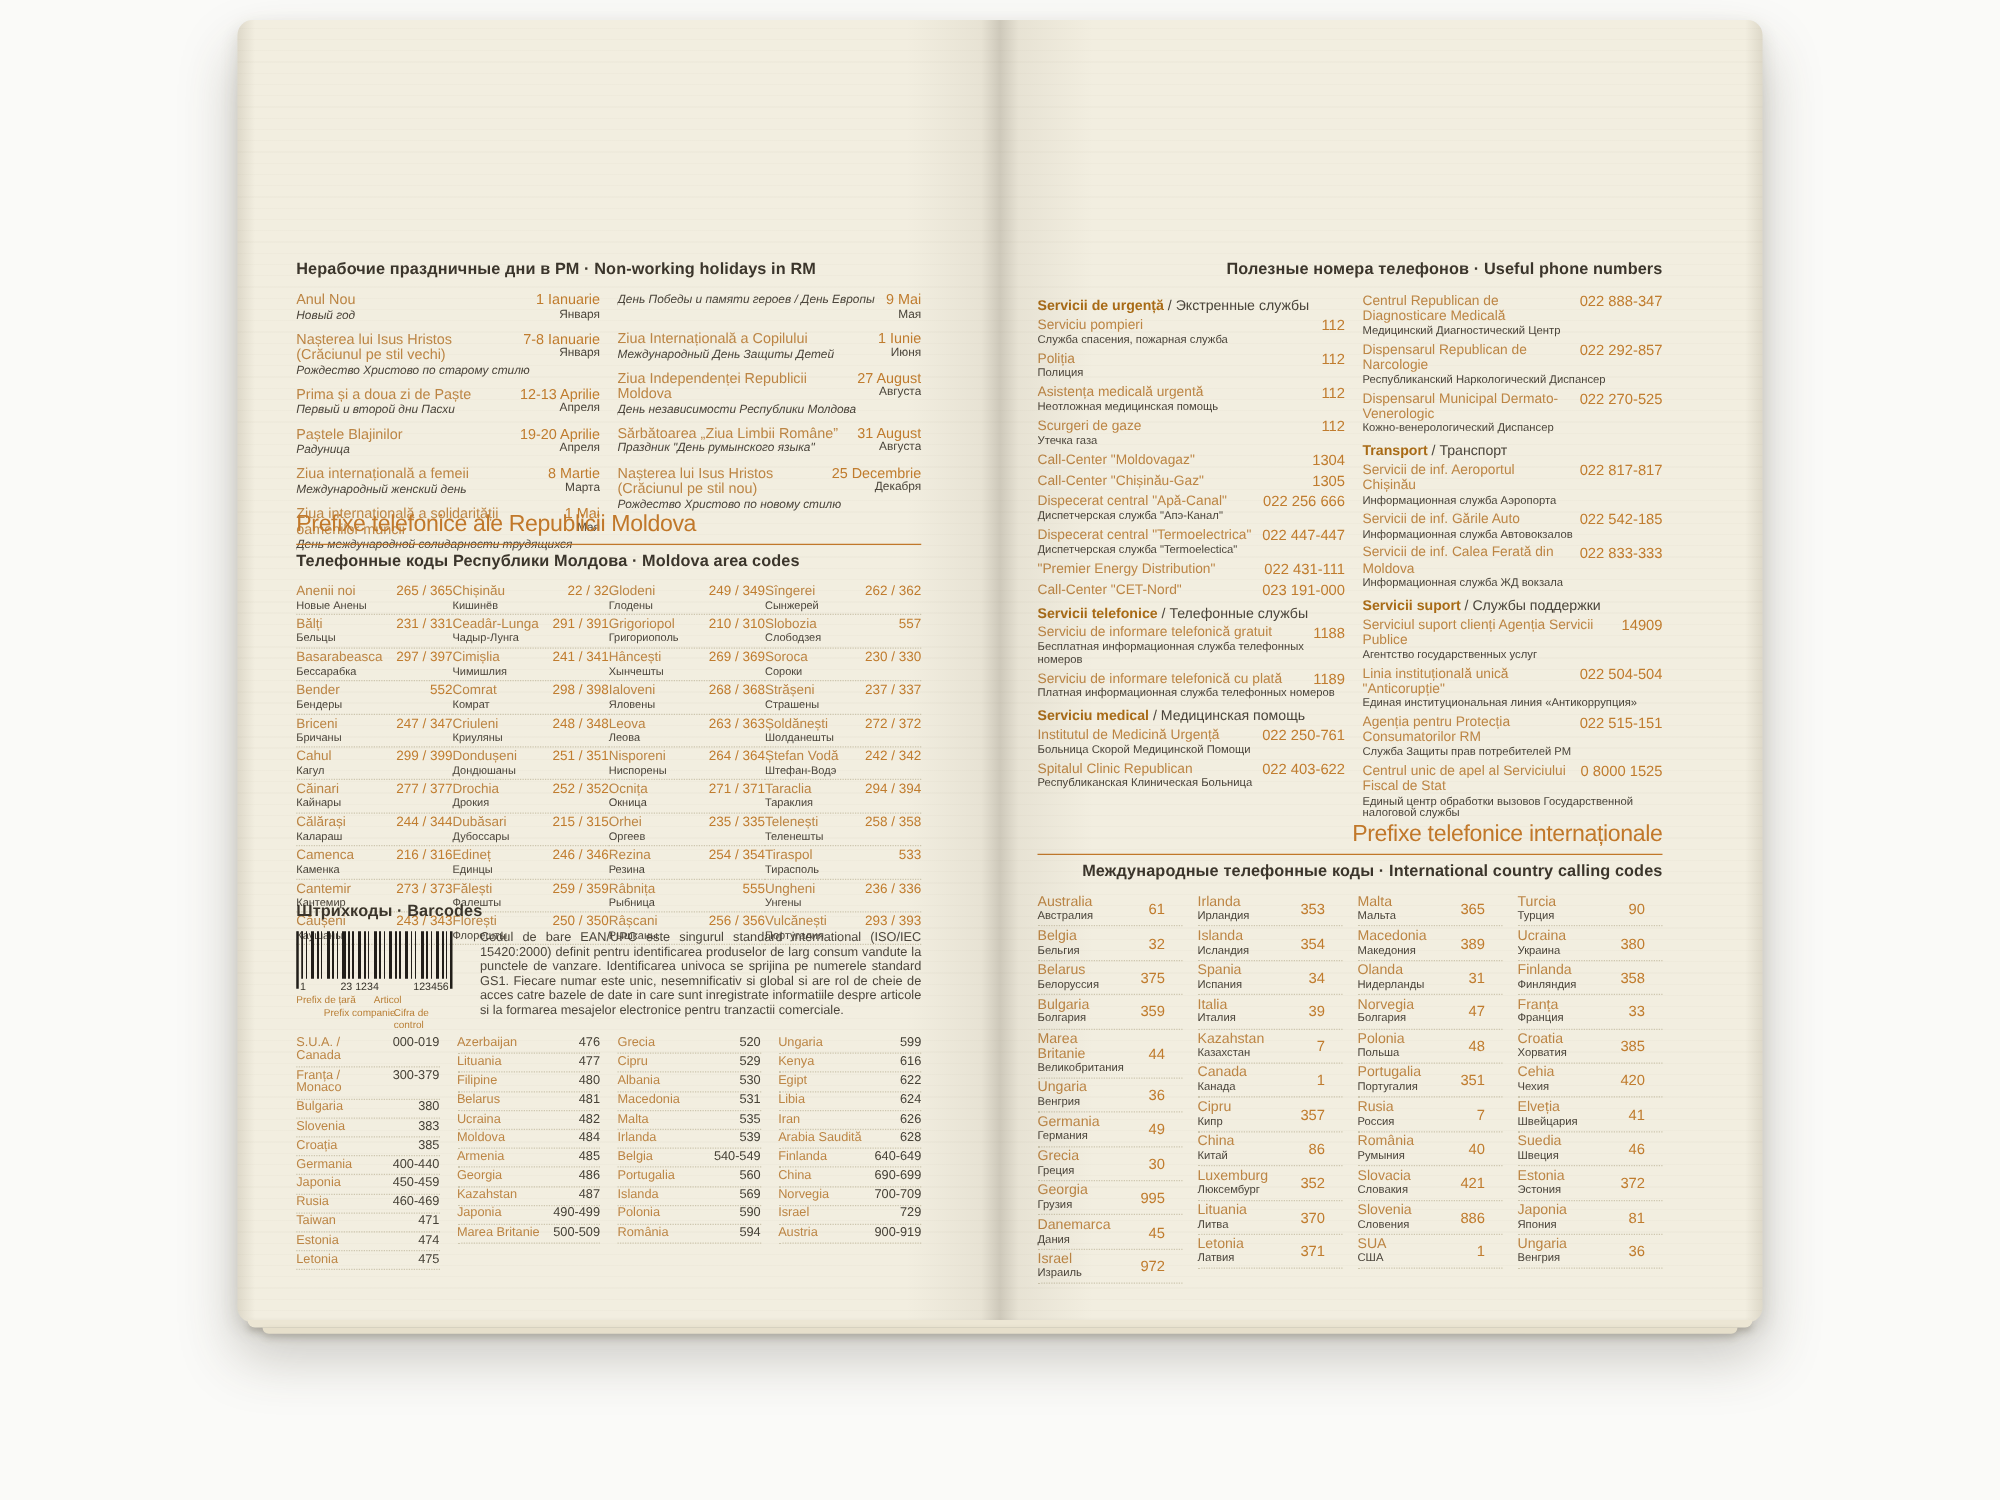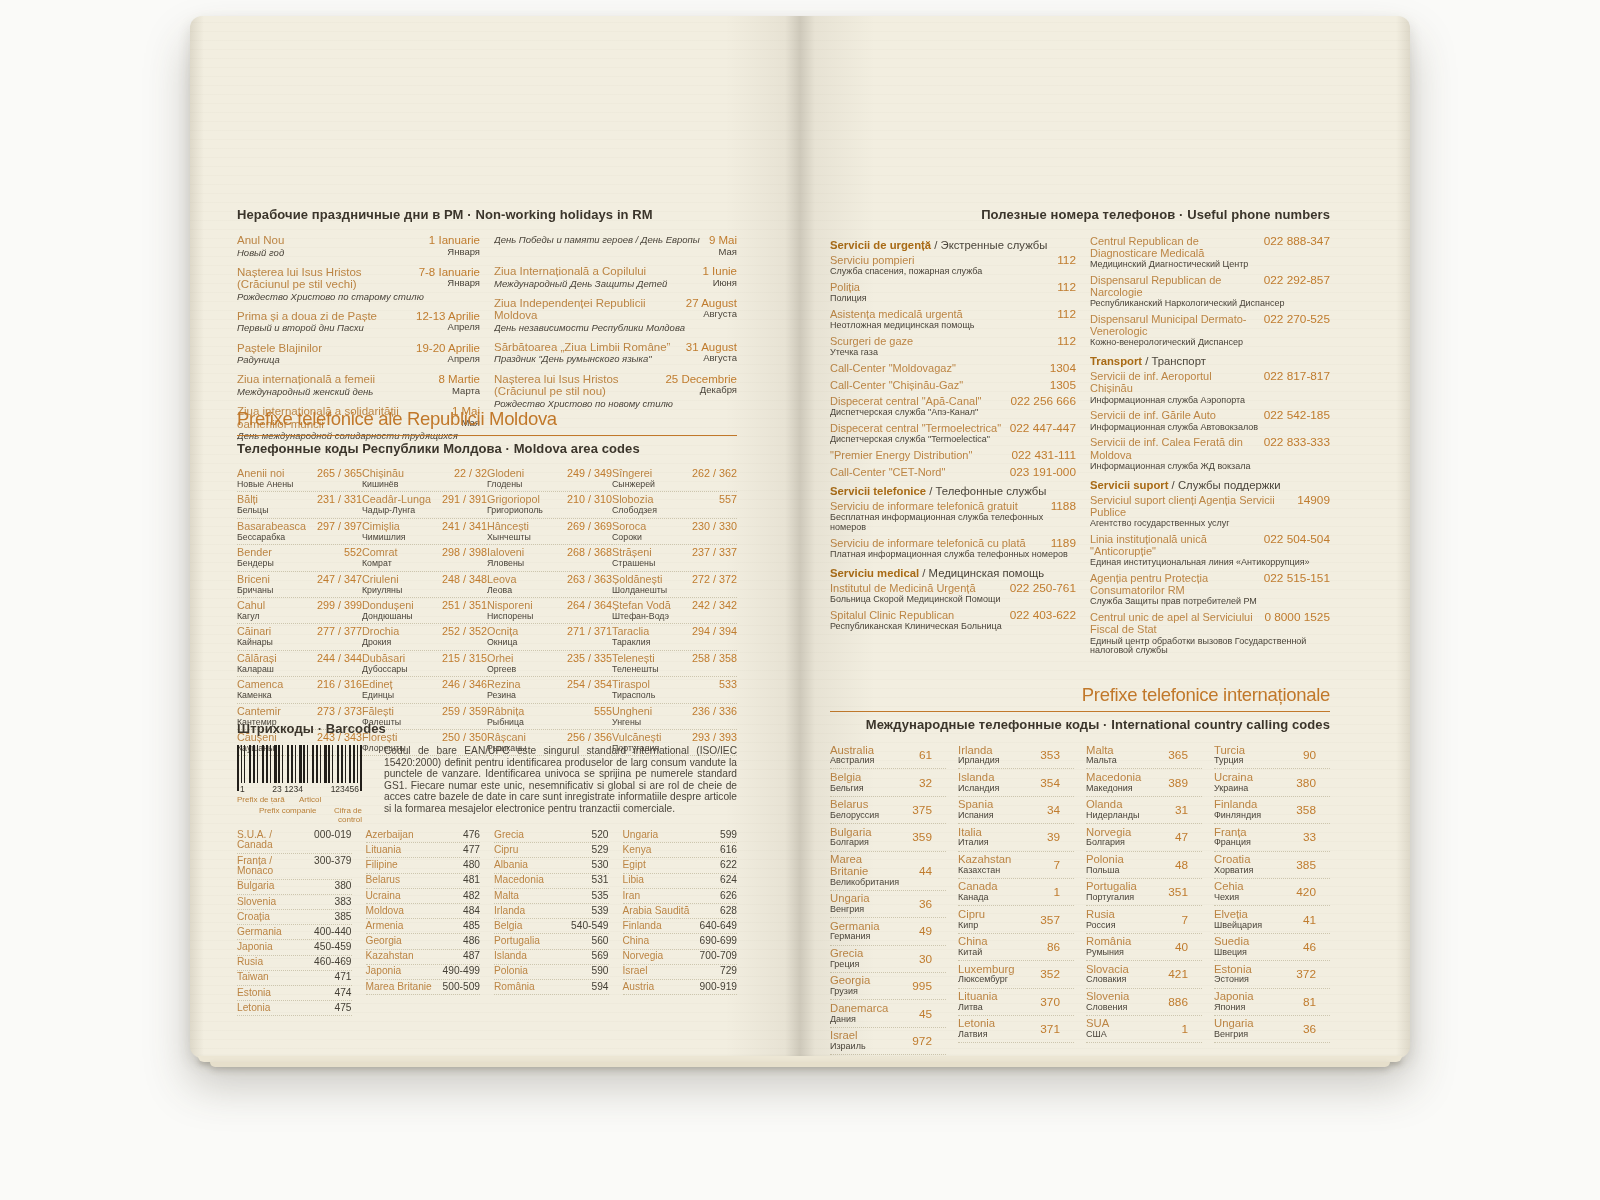--- a/index.html
+++ b/index.html
@@ -59,21 +59,21 @@
   .bc-graphic{width:125px;flex:none;position:relative;}
   .bars{height:38px;margin:0 4px;
         background:repeating-linear-gradient(90deg,#211e19 0 1.5px,transparent 1.5px 3.5px,#211e19 3.5px 4.5px,transparent 4.5px 8px,#211e19 8px 10.5px,transparent 10.5px 12.5px);}
   .bars::before,.bars::after{content:"";position:absolute;top:0;width:2px;height:46px;background:#211e19;}
   .bars::before{left:0;} .bars::after{right:0;}
   .bdigits{display:flex;justify-content:space-between;font-size:8.5px;color:#37332b;margin-top:1px;padding:0 3px;}
   .blabels{position:relative;height:24px;margin-top:2px;font-size:8px;color:#b97f36;line-height:8.5px;}
   .bl1{position:absolute;left:0;top:0;}
   .bl3{position:absolute;left:62px;top:0;}
   .bl2{position:absolute;left:22px;top:11px;}
-  .bl4{position:absolute;left:78px;top:11px;text-align:right;}
+  .bl4{position:absolute;left:78px;top:11px;}
   .bc-desc{flex:1;font-size:10.2px;line-height:11.6px;color:#4b453b;text-align:justify;}
   .bgrid{display:grid;grid-template-columns:repeat(4,1fr);column-gap:14px;margin-top:8px;}
   .bitem{display:flex;justify-content:space-between;font-size:10.2px;line-height:10.6px;padding:1.8px 0;border-bottom:1px dotted var(--dot);}
   .b-c{color:var(--oran);}
   .b-v{color:#454036;white-space:nowrap;margin-left:4px;}
 
   
   .pcols{display:flex;gap:14px;margin-top:10px;}
   .pcol1{width:246px;} .pcol2{width:240px;}
   .psec{margin:7px 0 3px;font-size:11.3px;line-height:12px;}
@@ -1001,21 +1001,21 @@
     <span class="pitem-num">0 8000 1525</span>
     <div class="pitem-ro">Centrul unic de apel al Serviciului Fiscal de Stat</div>
     <div class="pitem-ru">Единый центр обработки вызовов Государственной налоговой службы</div>
   </div>
 </div>
   </div>
 </div>
     </div>
   </div>
 
-  <div class="section" style="left:640px;top:640px;width:500px;margin-top:28px;">
+  <div class="section" style="left:640px;top:640px;width:500px;">
     <div class="sec-title right">Prefixe telefonice internaționale</div>
     <div class="sec-sub right">Международные телефонные коды · International country calling codes</div>
     <div class="igrid">
       <div>
   <div class="iitem">
     <div class="imain">
       <div class="i-ro">Australia</div>
       <div class="i-ru">Австралия</div>
     </div>
     <div class="i-code">61</div>

